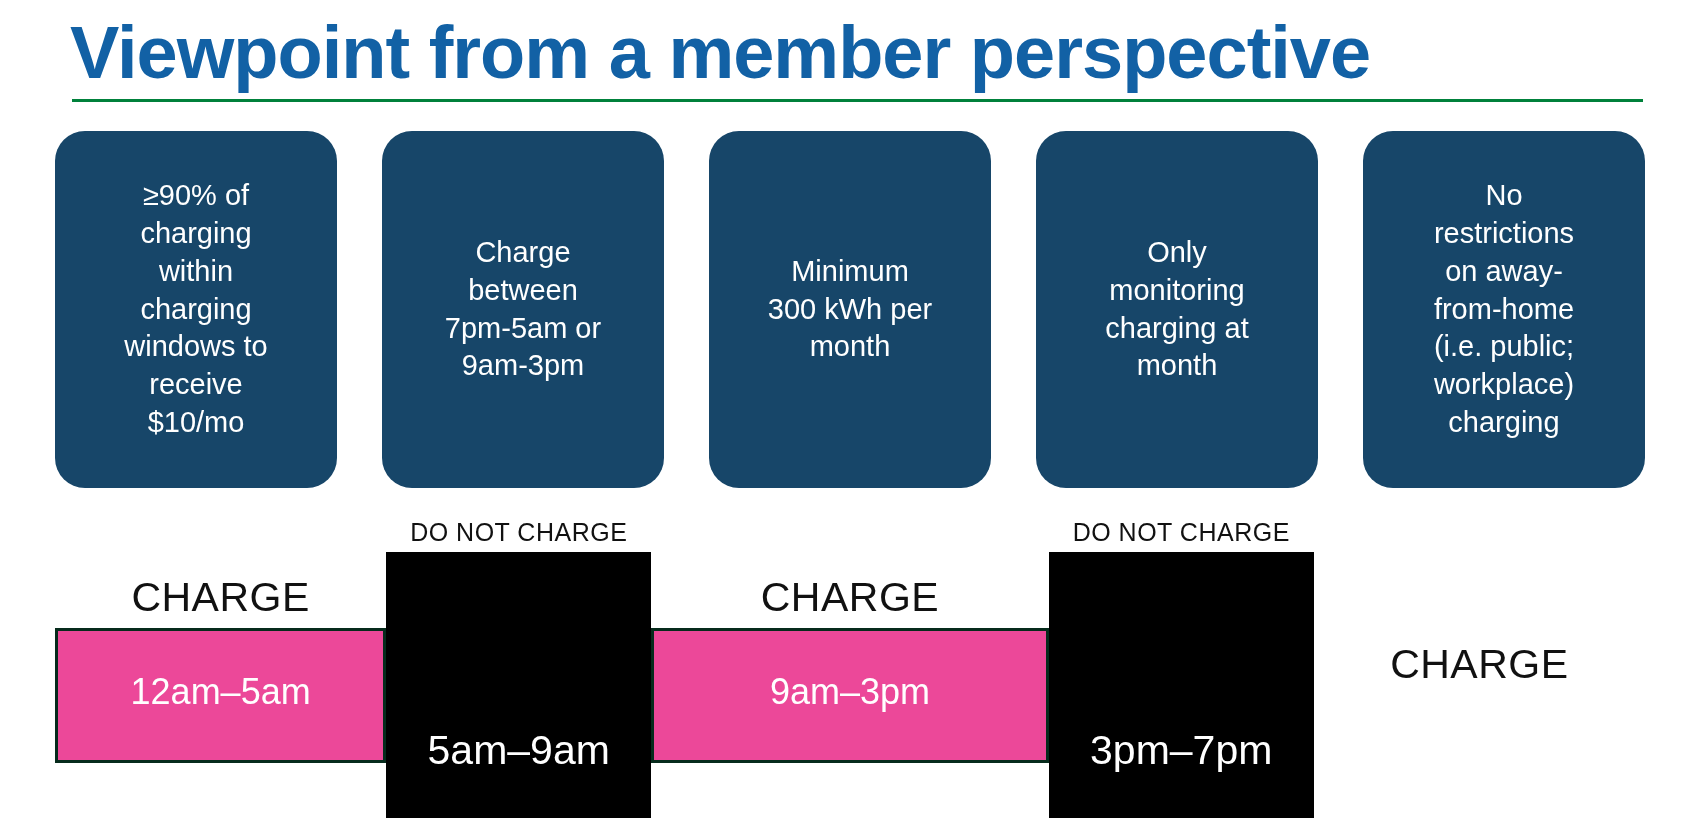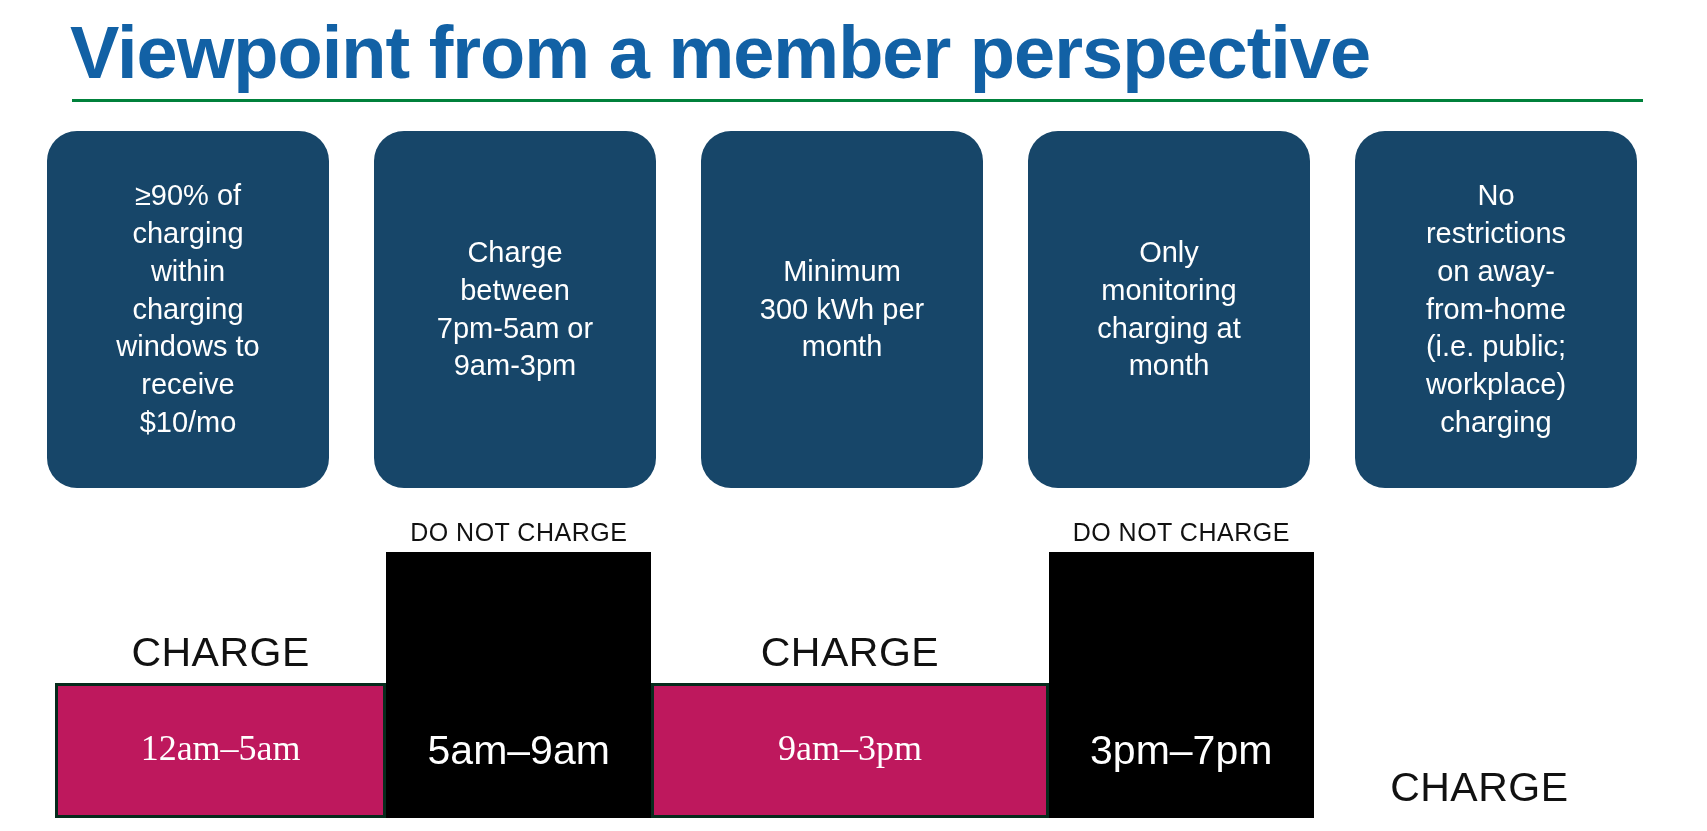--- a/index.html
+++ b/index.html
@@ -29,21 +29,21 @@
     left: 72px;
     top: 99px;
     width: 1571px;
     height: 3px;
     background: #00813B;
   }
 
   
   .cards-row {
     position: absolute;
-    left: 47px;
+    left: 55px;
     top: 131px;
     width: 1590px;
     height: 357px;
     display: flex;
     gap: 45px;
   }
   .card {
     flex: 1 1 0;
     background: #174669;
     border-radius: 30px;
@@ -68,21 +68,21 @@
     top: 518px;
     width: 1590px;
     height: 300px;
     display: flex;
     align-items: flex-end;
   }
   .segment {
     height: 100%;
     display: flex;
     flex-direction: column;
-    justify-content: flex-end;
+    justify-content: center;
     box-sizing: border-box;
   }
   .seg-h5 { width: 20.833%; }
   .seg-h4 { width: 16.667%; }
   .seg-h6 { width: 25%; }
 
   .status-label {
     text-align: center;
     color: #111111;
   }
@@ -97,23 +97,22 @@
     margin-bottom: 5px;
   }
 
   .block {
     position: relative;
     width: 100%;
     box-sizing: border-box;
   }
   .block.charge {
     height: 135px;
-    background: #be185d;
+    background: #ec4899;
     border: 3px solid #062B1C;
-    font-family: Liberation Serif, serif;
   }
   .block.no-charge {
     height: 266px;
     background: #000000;
     padding-left: 12px;
   }
   .time-label {
     position: absolute;
     bottom: 0;
     left: 0;

